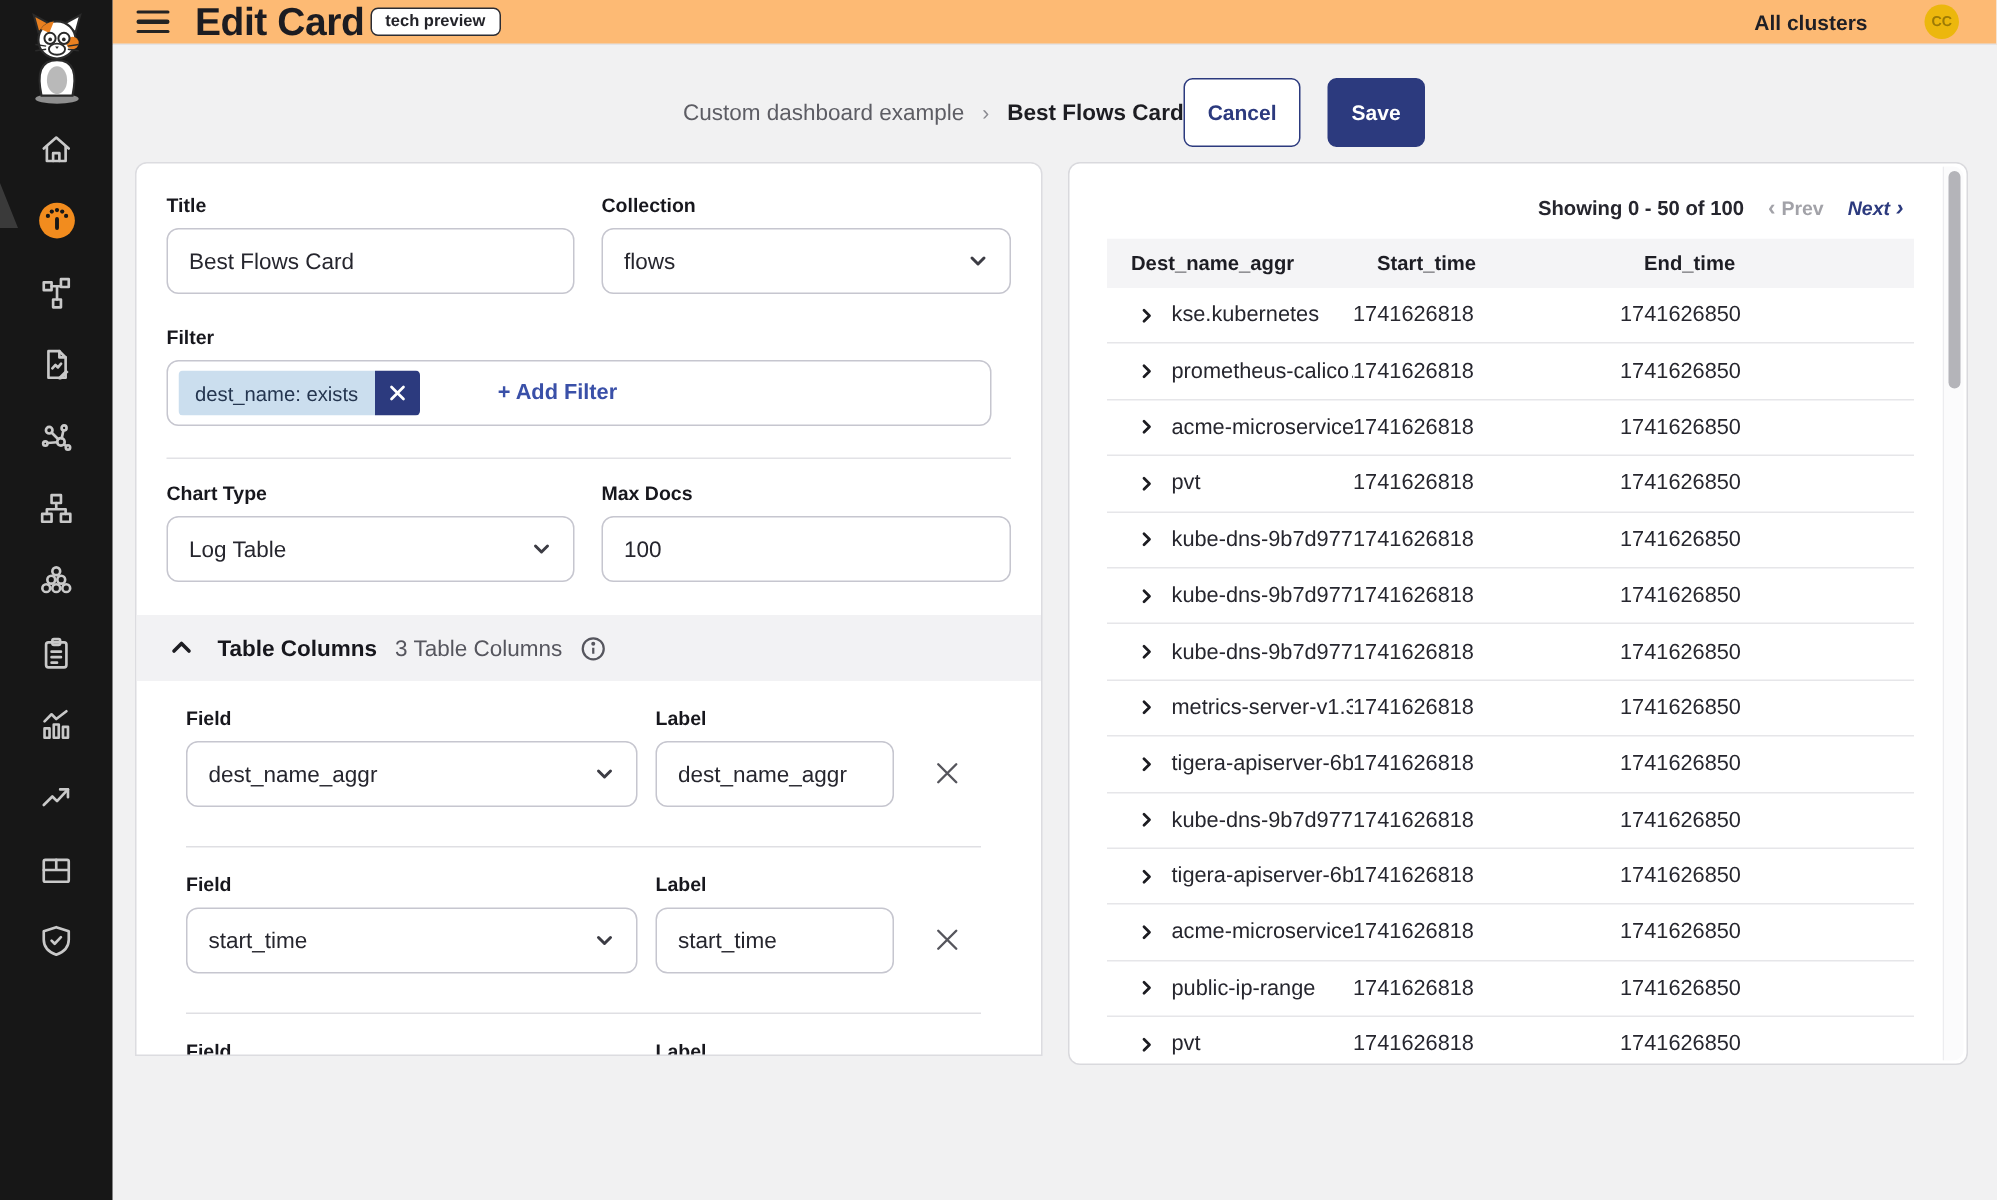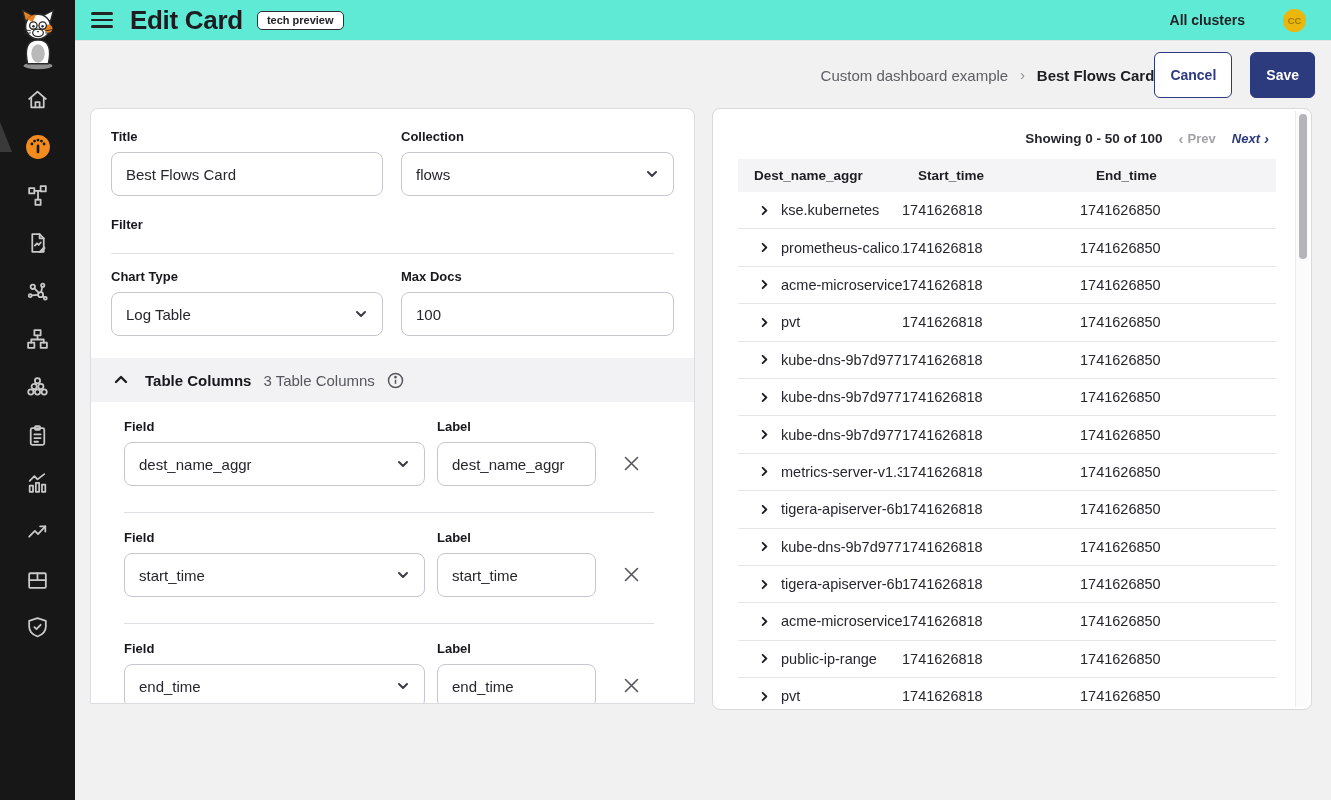--- a/index.html
+++ b/index.html
@@ -16,41 +16,41 @@
     background:#171717; z-index:5; display:flex; flex-direction:column; align-items:center;
   }
   .logo { margin-top:8px; width:52px; height:62px; cursor:pointer; }
   .notch { position:absolute; left:0; top:122px; width:12px; height:30px;
     background:#3a3a3a; clip-path:polygon(0 0, 0 100%, 100% 100%); }
   .nav { margin-top:16px; display:flex; flex-direction:column; align-items:center; gap:22px; }
   .nav-item { width:26px; height:26px; display:flex; align-items:center; justify-content:center; cursor:pointer; }
   .nav-item svg { stroke:#c9c9c9; fill:none; stroke-width:1.7; stroke-linecap:round; stroke-linejoin:round; }
   
   .topbar {
-    position:absolute; left:75px; top:0; right:0; height:41px; background:#5eead4;
+    position:absolute; left:75px; top:0; right:0; height:30px; background:#fdba74;
     border-bottom:1px solid #e3e3e6; display:flex; align-items:center; z-index:4;
   }
   .hamburger { margin-left:16px; width:22px; display:flex; flex-direction:column; gap:4px; cursor:pointer; background:none; border:none; }
   .hamburger span { display:block; height:2.4px; background:#232323; border-radius:2px; }
   .page-title { margin-left:17px; font-size:26px; font-weight:800; letter-spacing:-0.3px; color:#1c1c21; }
   .badge {
-    margin-left:14px; font-size:11px; font-weight:600; color:#232329;
+    margin-left:4px; font-size:11px; font-weight:600; color:#232329;
     border:1px solid #2c2c32; border-radius:5px; padding:2px 9px 3px; background:#fff;
   }
   .topbar-right { margin-left:auto; display:flex; align-items:center; gap:38px; margin-right:25px; }
   .cluster-label { font-size:14px; font-weight:600; color:#1f1f25; cursor:pointer; }
   .avatar {
     width:23px; height:23px; border-radius:50%; background:#ecb70d;
     display:flex; align-items:center; justify-content:center;
     font-size:9.5px; font-weight:700; color:#9c7a06; cursor:pointer;
   }
   
   .crumb-row {
     position:absolute; left:90px; top:60px; right:16px; height:30px;
-    display:flex; align-items:center; justify-content:flex-end;
+    display:flex; align-items:center; justify-content:center;
   }
   .crumbs { display:flex; align-items:center; gap:12px; font-size:15px; }
   .crumb-parent { color:#5d5d64; cursor:pointer; }
   .crumb-sep { color:#8b8b91; font-size:14px; }
   .crumb-current { font-weight:700; color:#1d1d22; }
   .crumb-actions { display:flex; gap:18px; }
   .btn { font-family:inherit; font-size:14px; font-weight:600; border-radius:6px; cursor:pointer; padding:5px 15px; height:46px; }
   .btn-cancel { background:#fff; color:#2c3a7e; border:1.5px solid #2c3a7e; }
   .btn-save { background:#2c3a7e; color:#fff; border:1.5px solid #2c3a7e; }
   
@@ -296,20 +296,31 @@
           <span>flows</span>
           <svg width="14" height="14" viewBox="0 0 14 14">
               <path d="M3 5 l4 4 4-4"></path>
             </svg>
         </div>
       </div>
     </div>
 
     <div class="filter-block">
       <label class="f-label">Filter</label>
+      <div class="filter-box">
+        <div class="chip">
+          <span class="chip-text">dest_name: exists</span>
+          <button class="chip-x">
+            <svg width="12" height="12" viewBox="0 0 12 12">
+                <path d="M2 2 l8 8 M10 2 l-8 8"></path>
+              </svg>
+          </button>
+        </div>
+        <button class="add-filter">+ Add Filter</button>
+      </div>
     </div>
 
     <hr class="divider">
 
     <div class="grid-2 chart-row">
       <div>
         <label class="f-label">Chart Type</label>
         <div class="sel">
           <span>Log Table</span>
           <svg width="14" height="14" viewBox="0 0 14 14">

